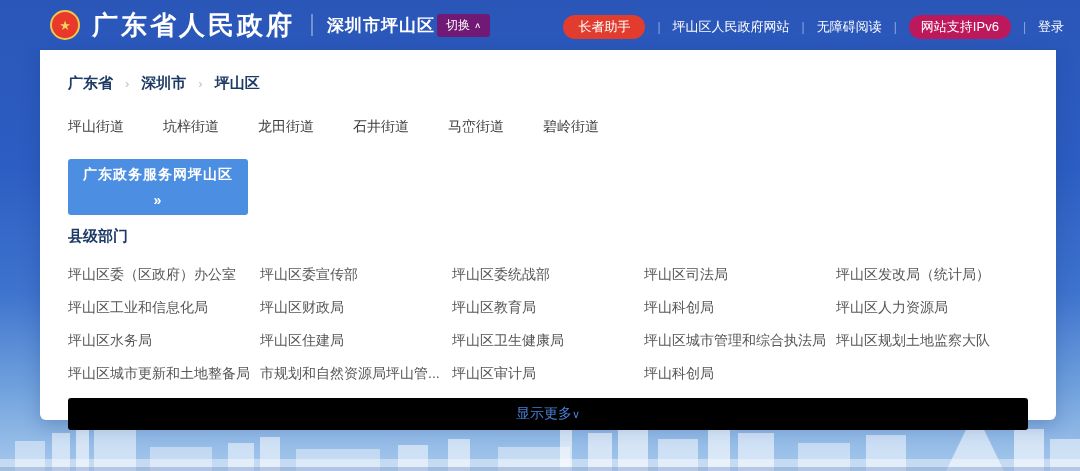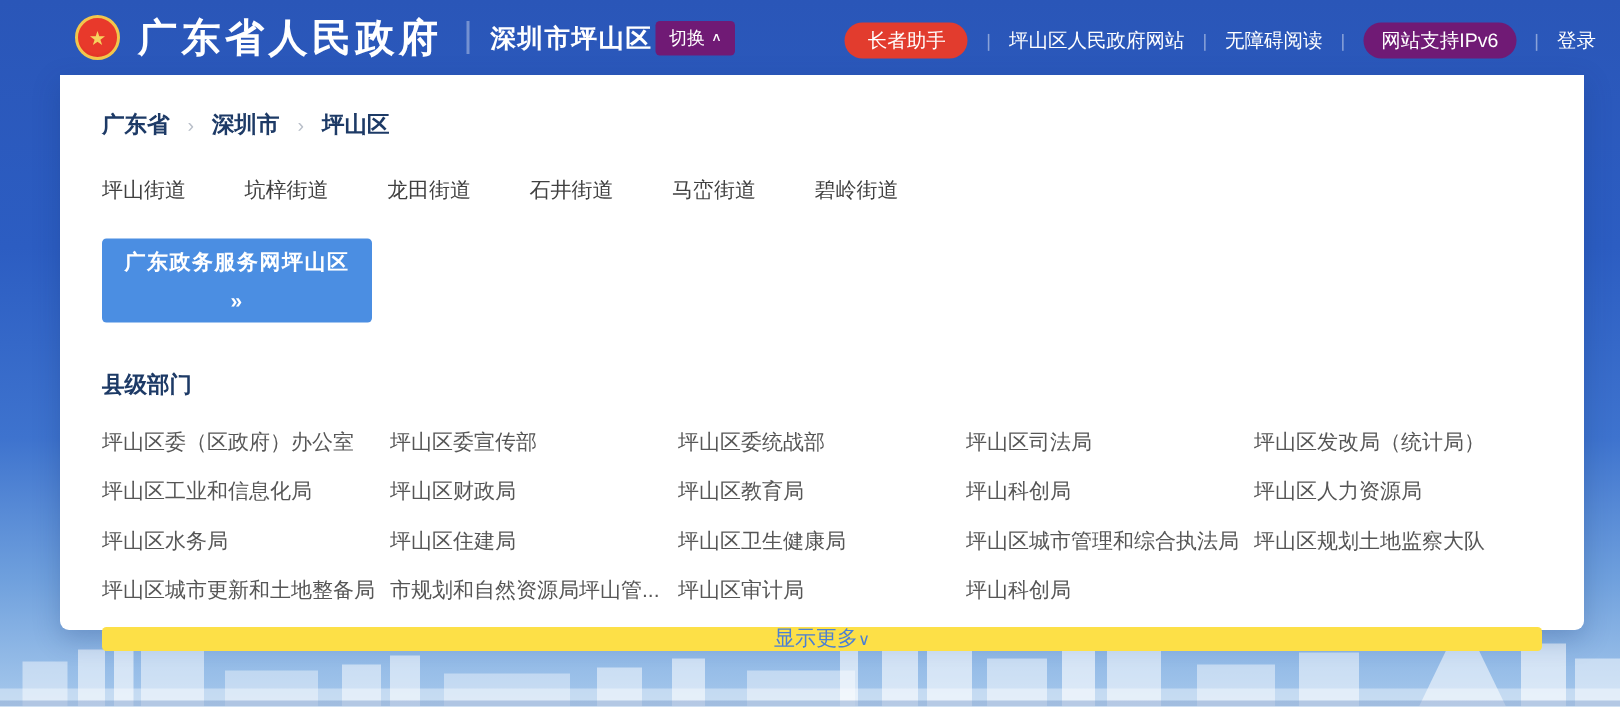--- a/index.html
+++ b/index.html
@@ -43,21 +43,21 @@
     position:absolute; right:16px; top:0; height:50px;
     display:flex; align-items:center; gap:12px; color:#fff; font-size:13px; z-index:4;
     padding-top:3px;
   }
   .nav-sep { color:rgba(255,255,255,.45); font-size:12px; }
   .nav-link { color:#fff; cursor:pointer; white-space:nowrap; }
   .badge-red {
     background:#e23c2e; border-radius:12px; padding:3px 15px; cursor:pointer; white-space:nowrap;
   }
   .badge-dark {
-    background:#701a75; border-radius:12px; padding:3px 12px; cursor:pointer; white-space:nowrap;
+    background:#be185d; border-radius:12px; padding:3px 12px; cursor:pointer; white-space:nowrap;
   }
 
   
   .panel {
     position:absolute; left:40px; top:50px; width:1016px; height:370px;
     background:#fff; border-radius:0 0 6px 6px; z-index:2;
     padding:0 28px; box-shadow:0 6px 18px rgba(20,50,110,.25);
   }
   .breadcrumb {
     margin-top:24px; display:flex; align-items:center; gap:12px;
@@ -73,35 +73,35 @@
   .street { cursor:pointer; white-space:nowrap; }
 
   .service-btn {
     margin-top:22px; display:inline-flex; align-items:center; gap:8px;
     background:#4b8ee2; color:#fff; font-size:14px; font-weight:bold;
     padding:7px 15px; border-radius:3px; cursor:pointer; letter-spacing:1px;flex-direction:column;
   }
   .service-btn .dbl-arrow { font-size:14px; font-weight:bold; }
 
   .section-title {
-    margin-top:32px; font-size:15px; font-weight:bold; color:#1d3a66;
+    margin-top:12px; font-size:15px; font-weight:bold; color:#1d3a66;
   }
 
   .dept-grid {
     margin-top:18px; display:grid;
     grid-template-columns:repeat(5,192px);
     row-gap:13px; font-size:14px; color:#565656;
   }
   .dept {
     cursor:pointer; white-space:nowrap; overflow:hidden; text-overflow:ellipsis;
     line-height:20px; padding-right:8px;
   }
 
   .show-more-bar {
-    margin-top:15px; height:16px; background:#fde047; border-radius:3px;
+    margin-top:15px; height:32px; background:#000000; border-radius:3px;
     display:flex; align-items:center; justify-content:center;
     font-size:14px; color:#4a7fd4; cursor:pointer; gap:0;
   }
   .show-more-bar .caret { font-size:11px; }
 
   
   .cityscape {
     position:absolute; left:0; bottom:0; width:1080px; height:66px; z-index:1;
   }
 </style>

